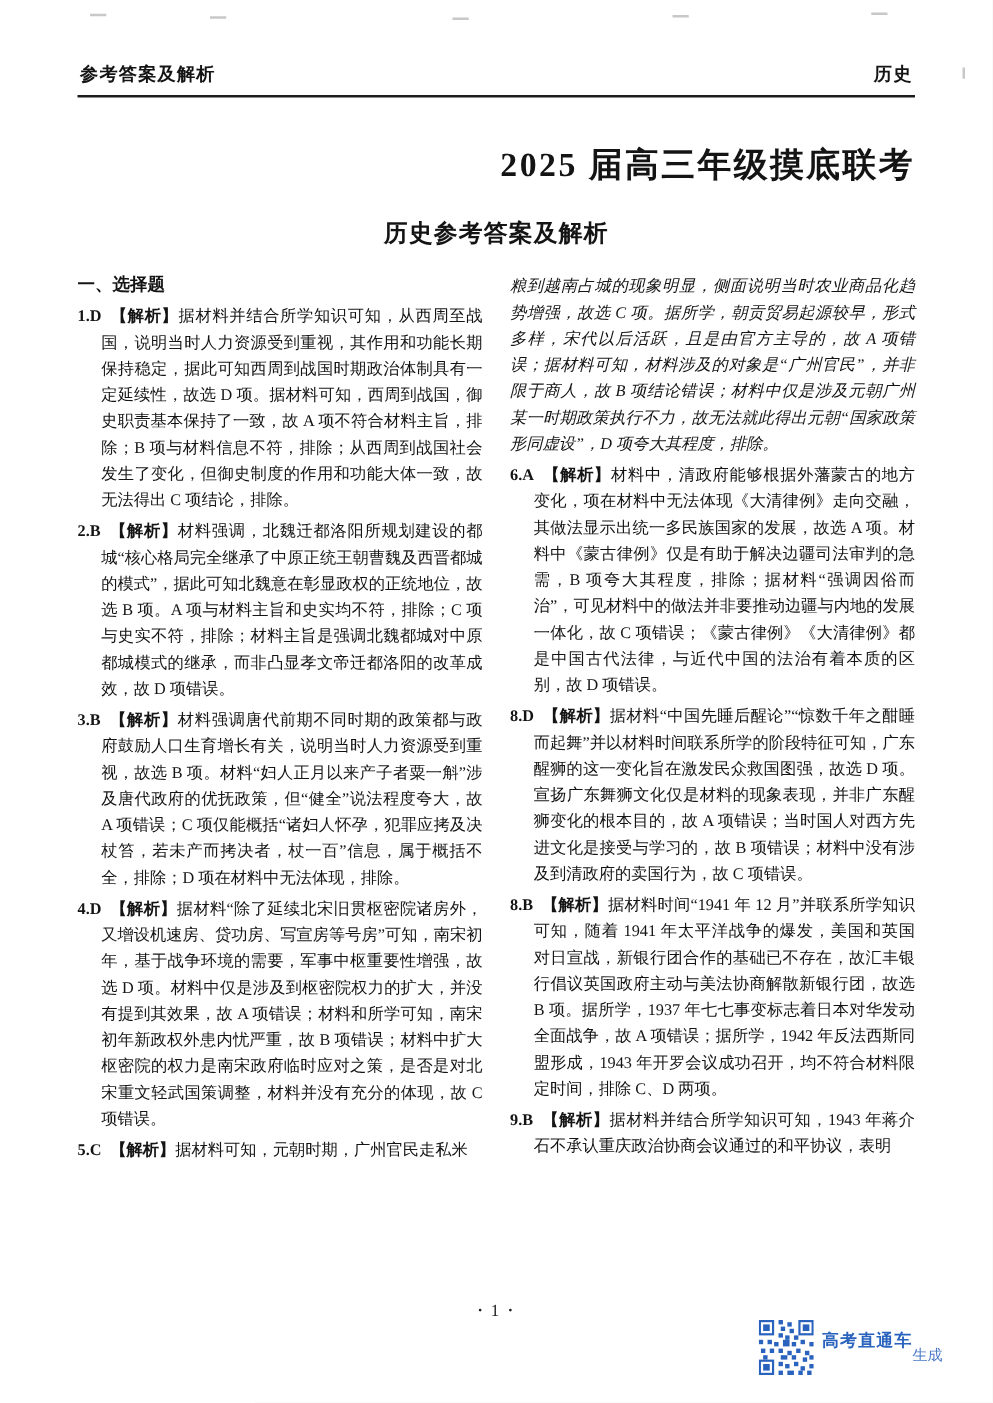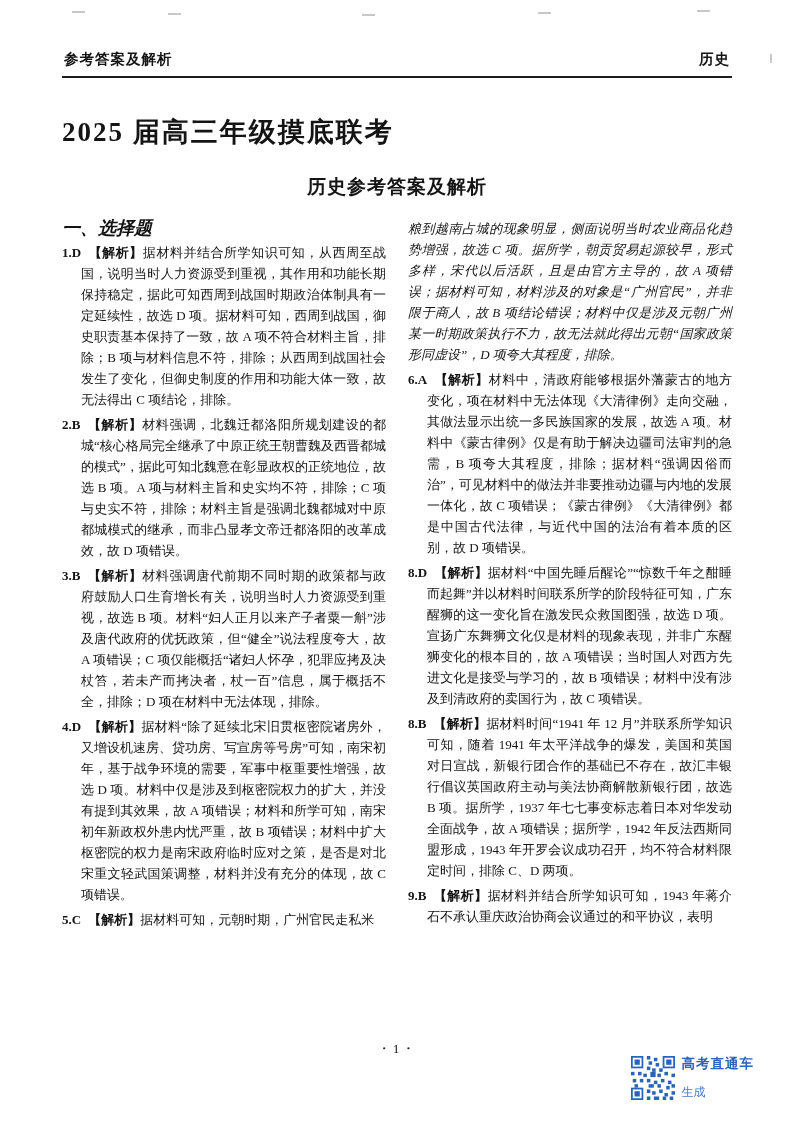--- a/index.html
+++ b/index.html
@@ -20,54 +20,54 @@
 
   .page{position:absolute;left:62px;right:62px;top:0;}
 
   .header{
     display:flex;justify-content:space-between;align-items:center;
     padding:50px 2px 7px 2px;
     border-bottom:2px solid #1c1c1c;
     font-weight:bold;font-size:14.5px;letter-spacing:1px;
   }
   .title{
-    text-align:left;font-weight:bold;font-size:27px;
+    text-align:right;font-weight:bold;font-size:27px;
     letter-spacing:2px;margin-top:36px;
   }
   .subtitle{
     text-align:center;font-weight:bold;font-size:19px;
     letter-spacing:1px;margin-top:24px;
   }
 
   .columns{
     display:flex;gap:22px;margin-top:18px;
   }
   .col{
     flex:1 1 0;
     font-size:13px;line-height:21px;
     text-align:justify;text-justify:inter-ideograph;
   }
   .col p{margin:0 0 4px 0;}
-  .col p.sec{font-weight:bold;font-size:18px;margin-bottom:3px;font-style:italic;}
+  .col p.sec{font-weight:bold;font-size:14px;margin-bottom:3px;}
   .col p.item{padding-left:19px;text-indent:-19px;}
   .col p.cont{padding-left:0;font-style:italic;}
   .num{font-weight:bold;margin-right:7px;}
   .tag{font-weight:bold;}
 
   .pageno{
     position:absolute;left:0;right:0;top:1040px;
     text-align:center;font-size:13.5px;letter-spacing:2px;color:#222;
   }
 
   .qrblock{
     position:absolute;right:40px;top:1056px;
     display:flex;align-items:center;gap:7px;
   }
   .qrblock svg{display:block;}
-  .qrtext{display:flex;flex-direction:column;line-height:1.25;}
+  .qrtext{display:flex;line-height:1.25;}
   .qrtext .l1{font-weight:bold;font-size:13.5px;color:#2a63bd;letter-spacing:1px;}
   .qrtext .l2{font-size:12px;color:#2a63bd;opacity:.85;margin-top:12px;}
 </style>
 </head>
 <body>
 
 <div class="sheet">
 
   <div class="pmark h" style="left:72px;top:11px;"></div>
   <div class="pmark h" style="left:168px;top:13px;"></div>

